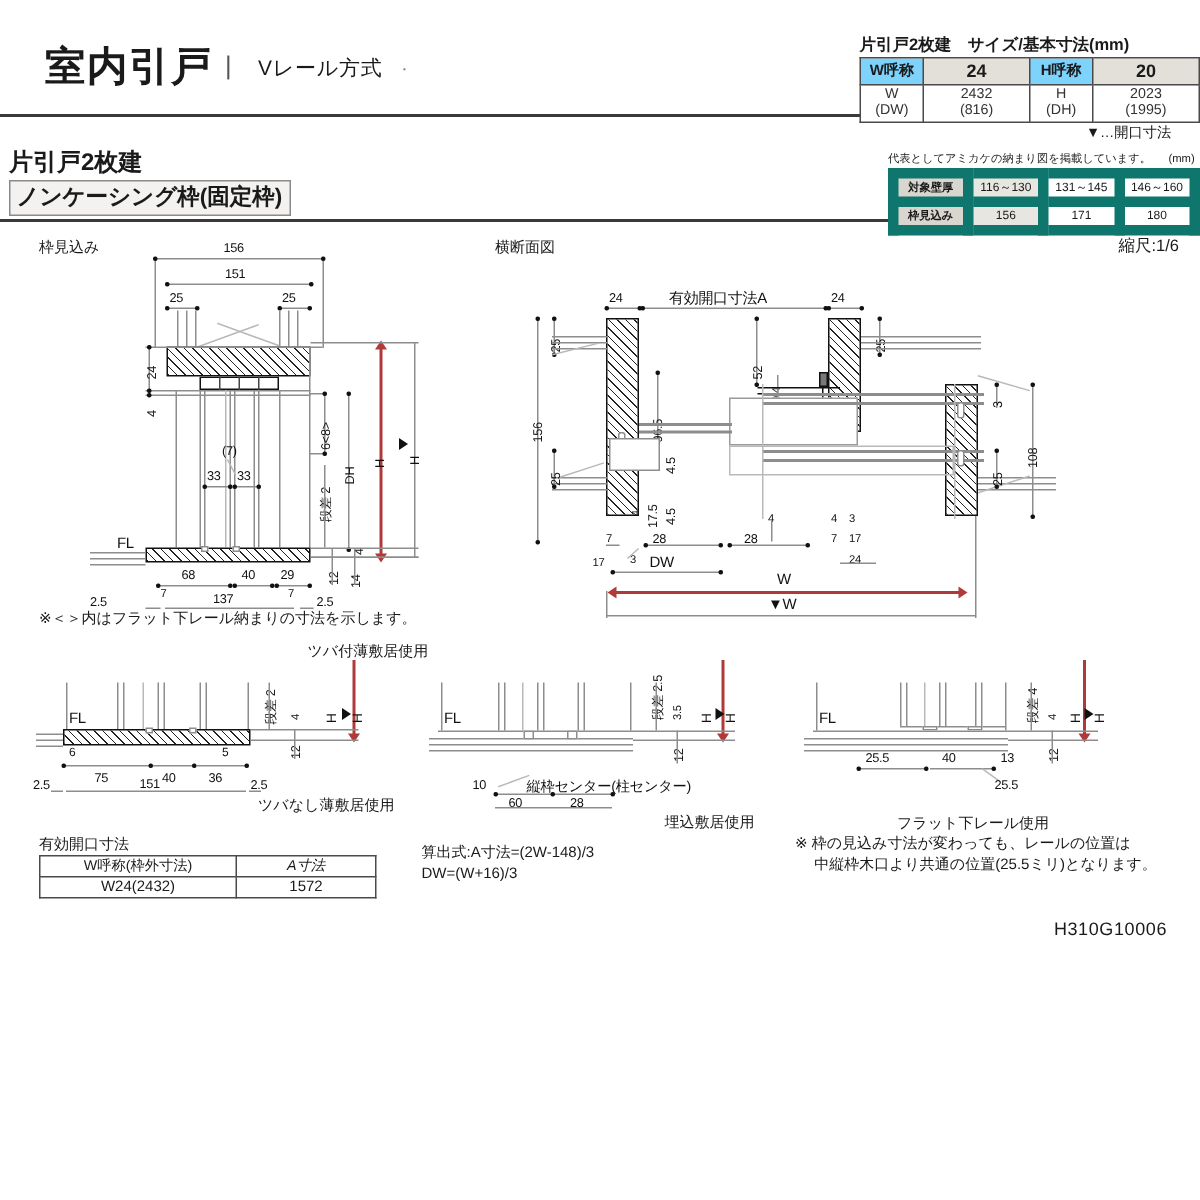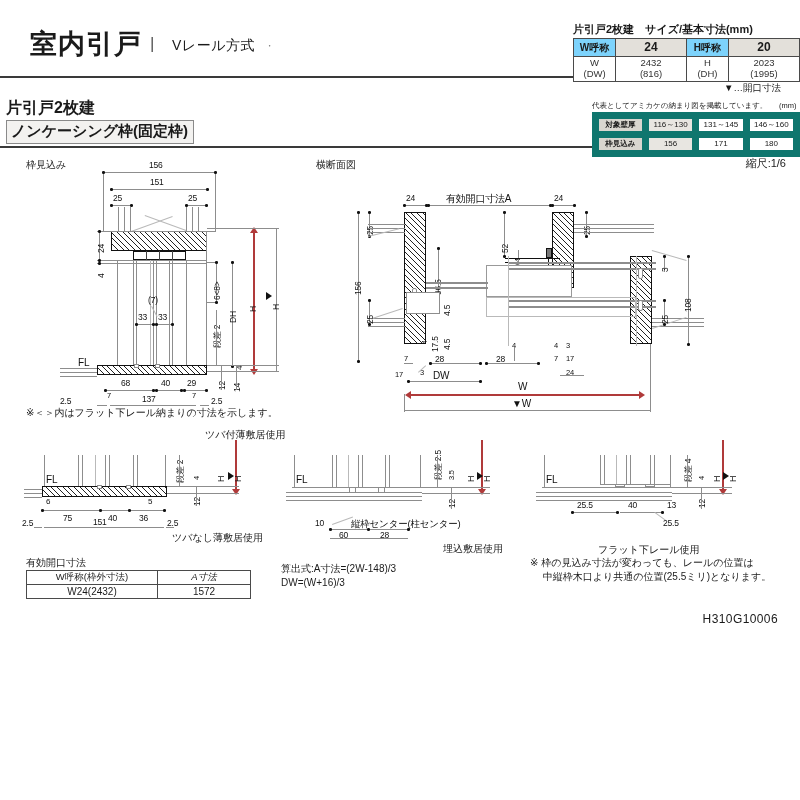--- a/index.html
+++ b/index.html
@@ -148,21 +148,21 @@
       <td class="c">171</td>
       <td class="c">180</td>
     </tr>
   </tbody>
     </table>
 
   <div class="prod1">片引戸2枚建</div>
   <div class="prod2">ノンケーシング枠(固定枠)</div>
 
   <div class="cap" style="left:26px;top:158px">枠見込み</div>
-  <div class="cap" style="left:316px;top:158px">横断面図</div>
+  <div class="cap" style="left:330px;top:158px">横断面図</div>
   <div class="scale">縮尺:1/6</div>
 
   <div>
 
     <div class="exth" style="left:103px;top:172px;width:112px"></div>
     <div class="ext" style="left:103px;top:172px;height:60px"></div>
     <div class="ext" style="left:215px;top:172px;height:60px"></div>
     <div class="tick" style="left:102px;top:171px"></div>
     <div class="tick" style="left:214px;top:171px"></div>
     <div class="dim" style="left:149px;top:160px">156</div>

